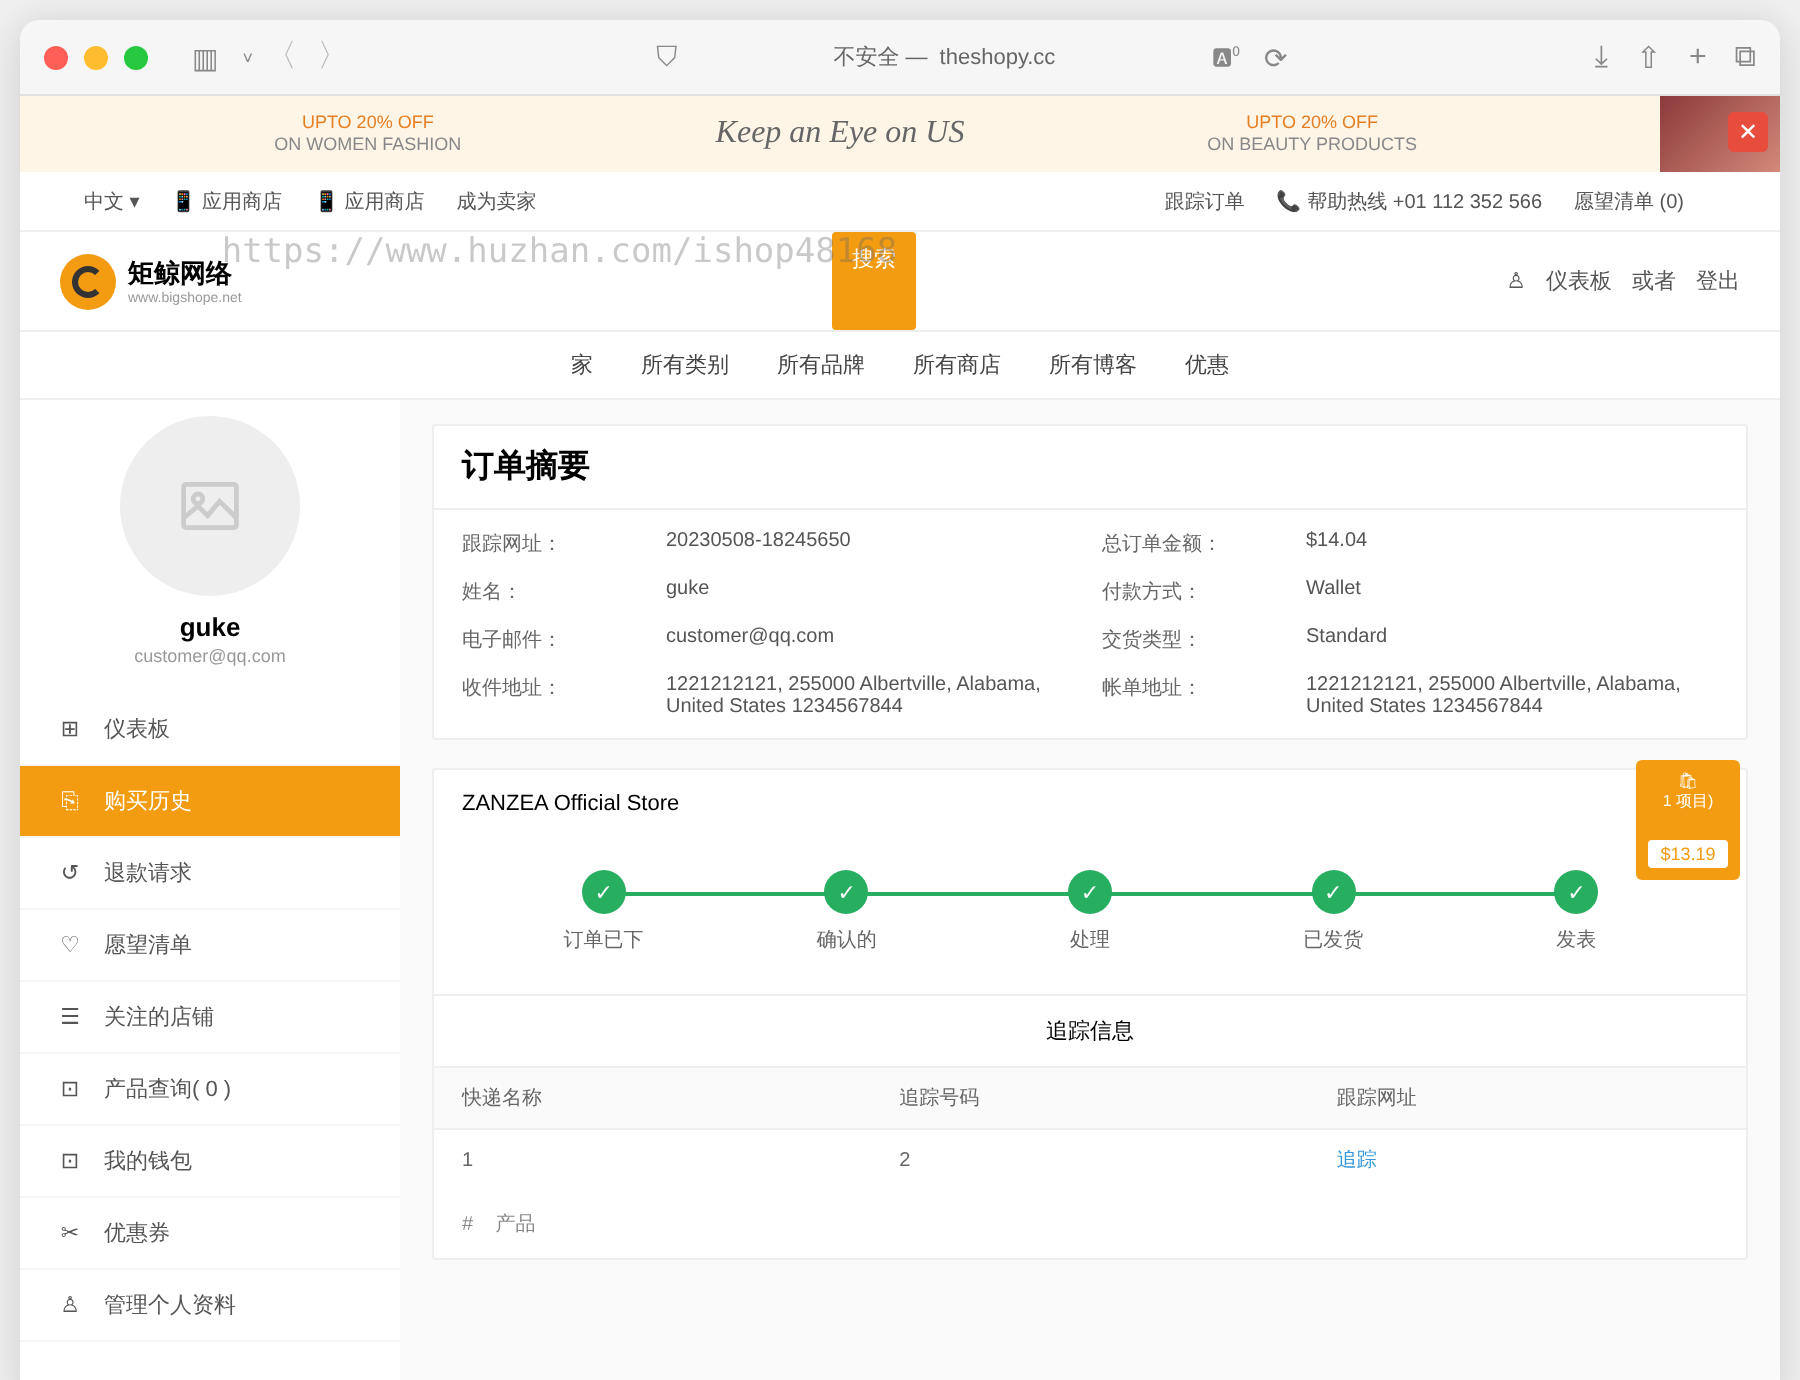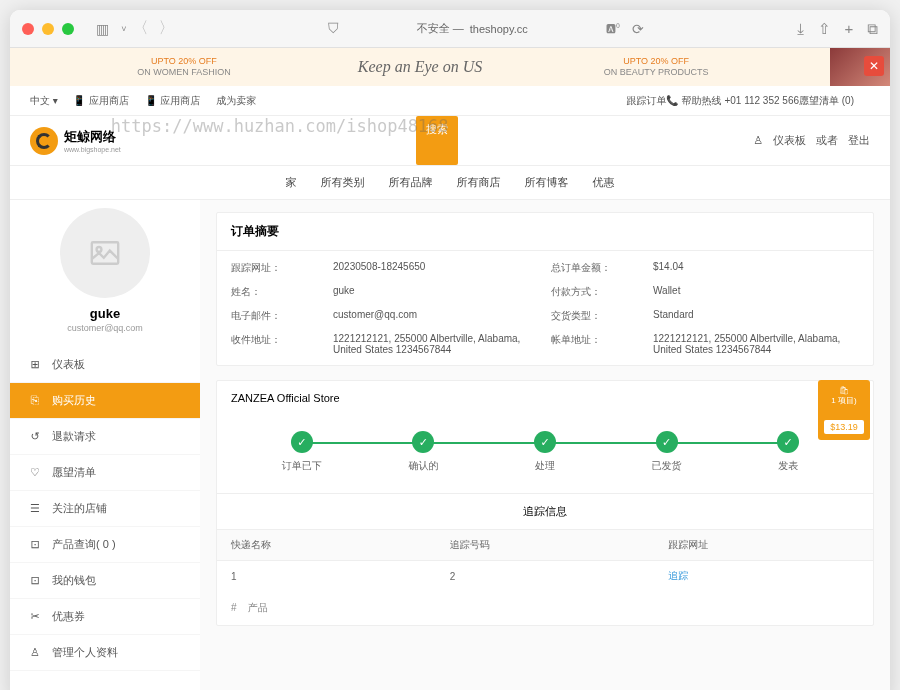--- a/index.html
+++ b/index.html
@@ -15,23 +15,23 @@
 .addr{flex:2;display:flex;align-items:center;justify-content:center;gap:6px;font-size:11px;color:#666}
 .shield{color:#888}
 .tbright{display:flex;gap:14px;color:#888;font-size:15px;margin-left:20px}
 .macbar{height:22px;background:#fff;border-bottom:1px solid #eee;display:flex;align-items:center;justify-content:center;font-size:10px;color:#666;gap:10px}
 .yellowdot{width:10px;height:10px;background:#ffc107;border-radius:50%;display:inline-block}
 .bannerbar{height:38px;background:linear-gradient(90deg,#fef5e7,#fef5e7);display:flex;align-items:center;justify-content:space-between;position:relative;font-size:10px}
 .bannertext{flex:1;text-align:center;color:#888;font-size:9px;line-height:1.2}
 .bannermain{font-family:cursive;font-size:16px;color:#666;font-style:italic}
 .bannerimg{width:60px;height:38px;background:linear-gradient(135deg,#8b3a3a,#d4897a);position:relative}
 .closebanner{position:absolute;right:6px;top:8px;width:20px;height:20px;background:#e74c3c;color:#fff;border-radius:3px;display:flex;align-items:center;justify-content:center;font-size:12px}
-.topbar{height:30px;border-bottom:1px solid #eee;display:flex;align-items:center;padding:0 20px;font-size:10px;color:#555}
+.topbar{height:30px;border-bottom:1px solid #eee;display:flex;align-items:center;padding:0 32px;font-size:10px;color:#555}
 .topbar>*{margin-right:16px}
-.topright{margin-left:auto;display:flex;gap:0}
+.topright{margin-left:auto;display:flex;gap:16px}
 .header{height:50px;display:flex;padding:0 20px;border-bottom:1px solid #eee}
 .logo{display:flex;align-items:center;gap:6px}
 .logoicon{width:28px;height:28px;background:#f39c12;border-radius:50%;position:relative}
 .logoicon::after{content:"";position:absolute;left:6px;top:6px;width:10px;height:10px;border:3px solid #333;border-radius:50%;border-right-color:transparent}
 .logotxt{font-size:13px;font-weight:600}
 .logotxt small{display:block;font-size:7px;color:#999;font-weight:400}
 .searchwrap{flex:1;display:flex;justify-content:center;position:relative}
 .watermark{position:absolute;font-size:17px;color:rgba(100,100,100,.35);font-family:monospace;pointer-events:none;left:-10px;top:0}
 .searchbtn{background:#f39c12;color:#fff;padding:6px 10px;font-size:11px;border-radius:2px}
 .hdright{display:flex;align-items:center;gap:10px;font-size:11px;color:#555}
@@ -41,21 +41,21 @@
 .avatar{width:90px;height:90px;border-radius:50%;background:#eee;margin:0 auto 8px;display:flex;align-items:center;justify-content:center;color:#ccc;font-size:24px}
 .avatar svg{width:30px;height:24px;stroke:#ccc;fill:none;stroke-width:2}
 .username{text-align:center;font-size:13px;font-weight:600;margin-bottom:2px}
 .useremail{text-align:center;font-size:9px;color:#999;margin-bottom:14px}
 .menu{list-style:none}
 .menu li{padding:10px 18px;font-size:11px;color:#555;display:flex;align-items:center;gap:10px;border-bottom:1px solid #f5f5f5}
 .menu li.active{background:#f39c12;color:#fff}
 .menu .mi{width:14px;display:inline-block;text-align:center;font-size:11px}
 .main{flex:1;padding:12px 16px;position:relative}
 .card{background:#fff;border:1px solid #eee;border-radius:2px;margin-bottom:14px}
-.cardhd{padding:10px 14px;font-size:12px;font-weight:600;border-bottom:1px solid #eee}
+.cardhd{padding:10px 14px;font-size:16px;font-weight:600;border-bottom:1px solid #eee}
 .summary{padding:10px 14px;display:grid;grid-template-columns:90px 1fr 90px 1fr;gap:10px 12px;font-size:10px;color:#555}
 .summary .lbl{color:#666}
 .storehd{padding:10px 14px;display:flex;justify-content:space-between;align-items:center;font-size:11px}
 .storehd .req{color:#e74c3c;font-size:10px}
 .steps{display:flex;align-items:center;justify-content:space-between;padding:16px 24px 20px}
 .step{display:flex;flex-direction:column;align-items:center;gap:6px;position:relative;flex:1}
 .stepdot{width:22px;height:22px;border-radius:50%;background:#27ae60;color:#fff;display:flex;align-items:center;justify-content:center;font-size:11px;z-index:2}
 .step:not(:last-child)::after{content:"";position:absolute;top:11px;left:50%;width:100%;height:2px;background:#27ae60;z-index:1}
 .steplbl{font-size:10px;color:#666}
 .trackhd{text-align:center;font-size:11px;padding:10px;font-weight:400;border-top:1px solid #eee}

